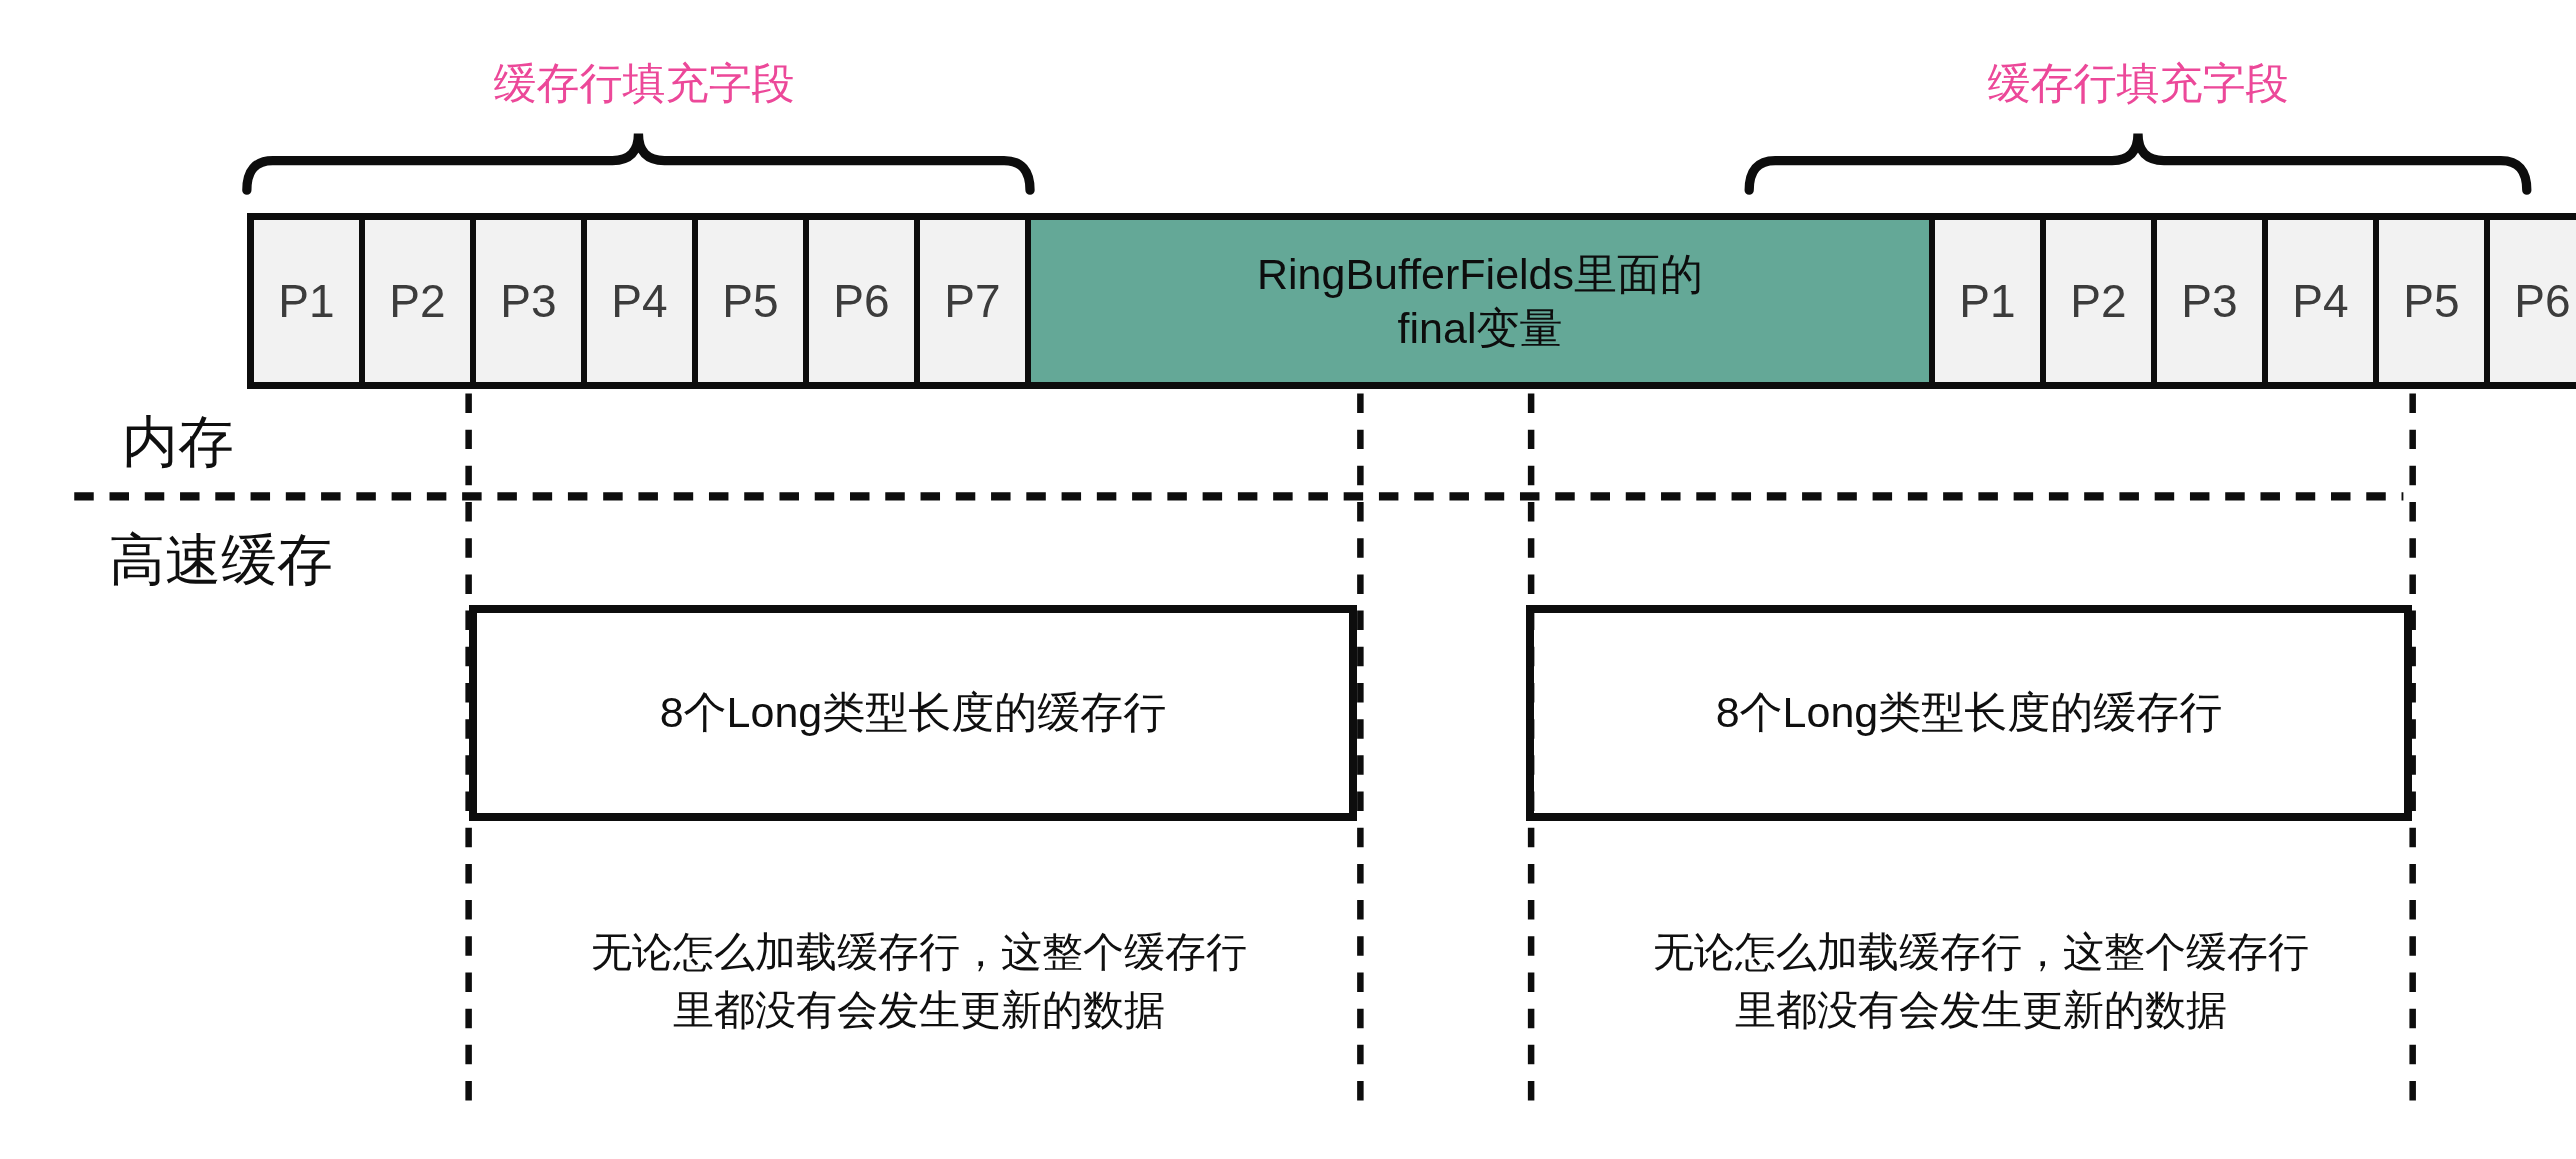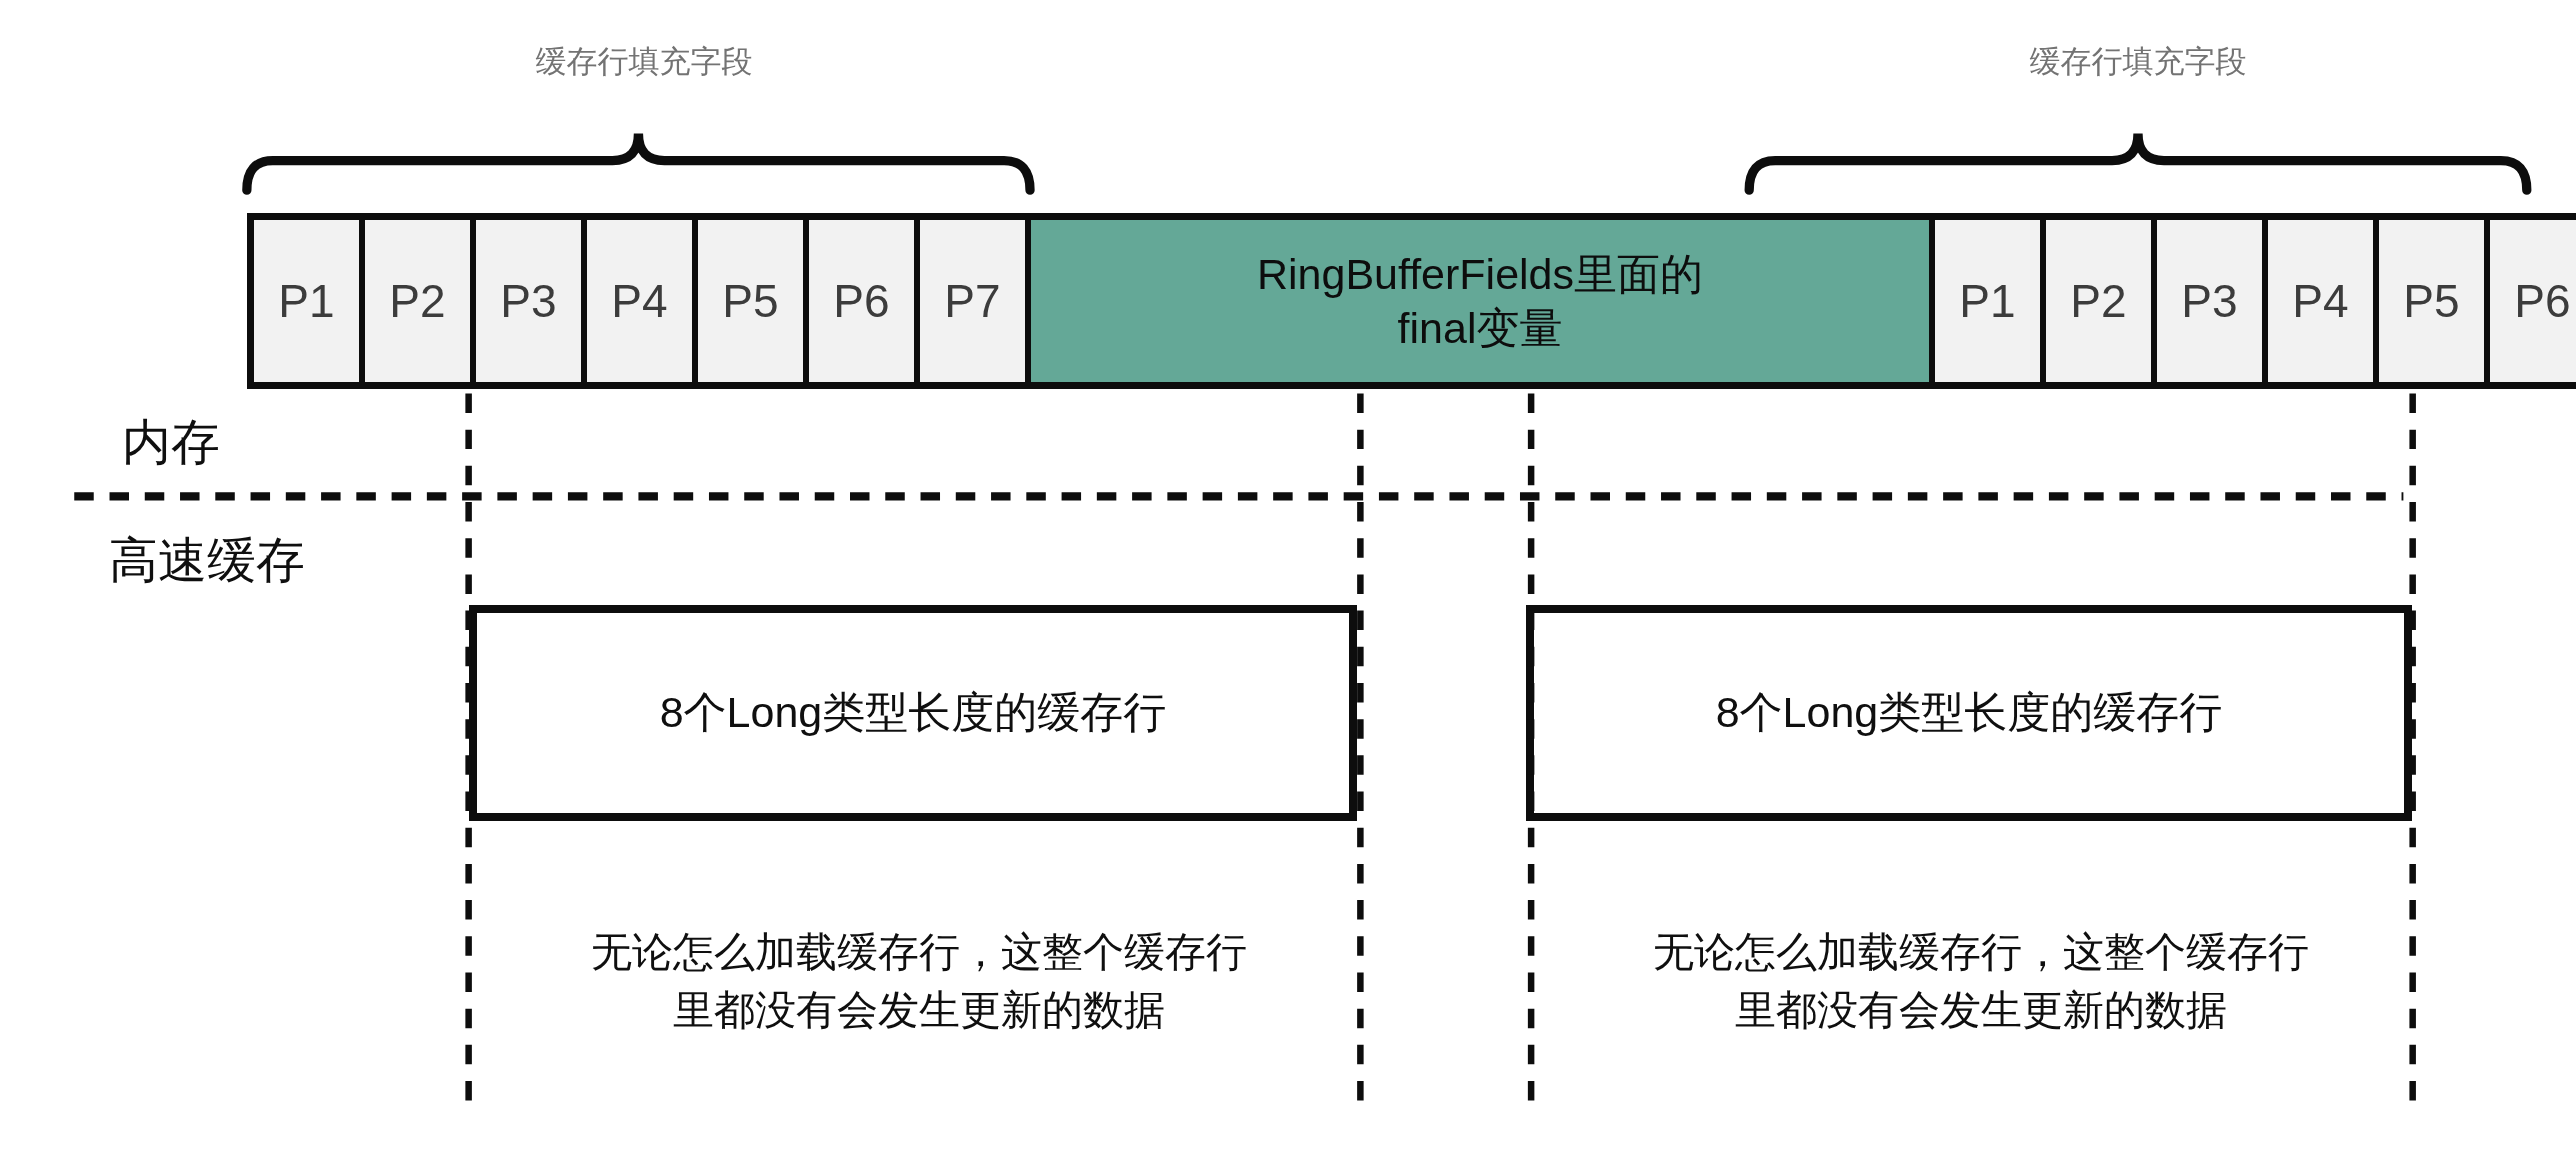--- a/index.html
+++ b/index.html
@@ -20,26 +20,26 @@
     position: absolute;
     left: 0; top: 0;
     width: 2576px;
     height: 1159px;
     pointer-events: none;
     z-index: 5;
   }
 
   .top-label {
     position: absolute;
-    top: 39px;
+    top: 60px;
     transform: translateX(-50%);
-    font-size: 31px;
+    font-size: 43px;
     line-height: 46px;
     white-space: nowrap;
-    color: #737373;
+    color: #ec4899;
   }
   #top-label-left  { left: 644px; }
   #top-label-right { left: 2138px; }
 
   #memory-row {
     position: absolute;
     left: 247px;
     top: 213px;
     width: 2472px;
     height: 176px;
@@ -71,21 +71,21 @@
     align-items: center;
     justify-content: center;
     text-align: center;
     font-size: 43px;
     line-height: 54px;
     color: #0d0d0d;
   }
 
   .section-label {
     position: absolute;
-    font-size: 49px;
+    font-size: 56px;
     line-height: 46px;
     white-space: nowrap;
     color: #0f0f0f;
   }
   #memory-label { left: 122px; top: 419px; }
   #cache-label  { left: 109px; top: 537px; }
 
   .cache-box {
     position: absolute;
     top: 605px;

